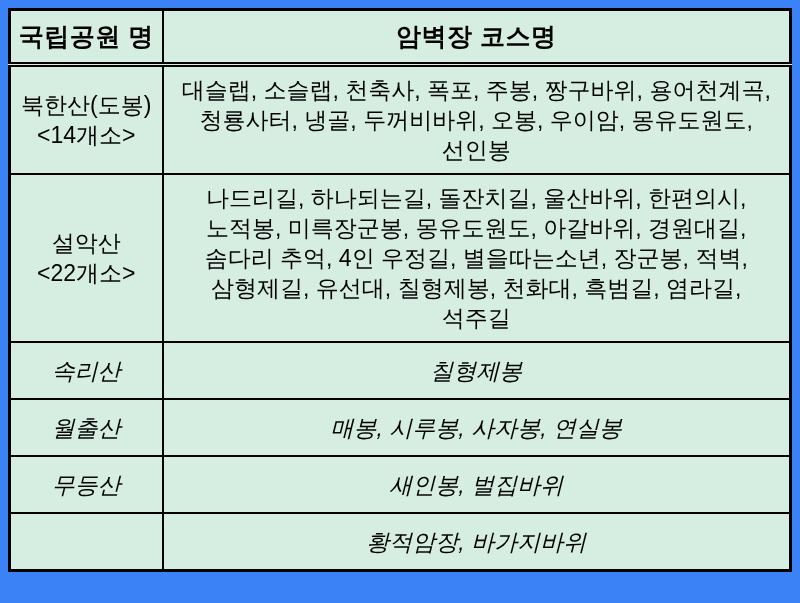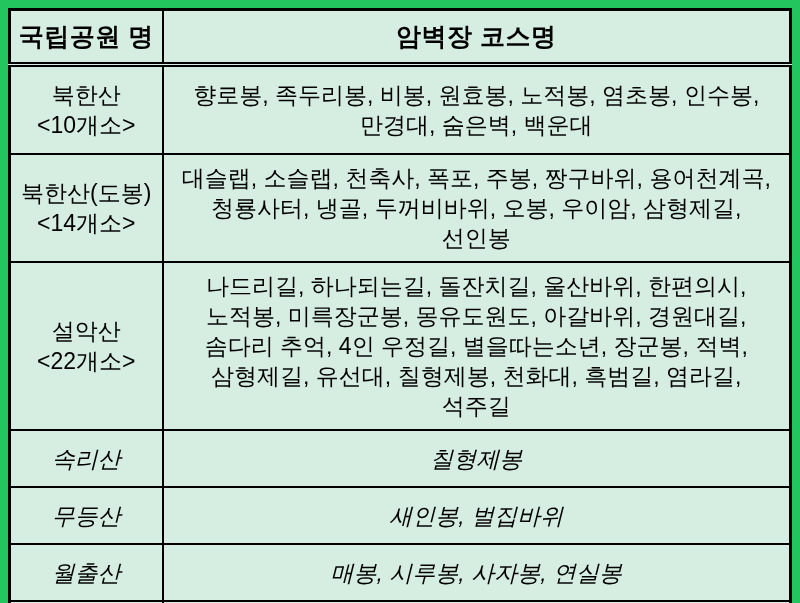--- a/index.html
+++ b/index.html
@@ -7,21 +7,21 @@
     padding: 0;
     background: #ffffff;
     font-family: "Liberation Sans", sans-serif;
     color: #000;
   }
   .page {
     width: 800px;
     height: 603px;
     box-sizing: border-box;
     padding: 8px;
-    background: #22c55e;
+    background: #3b82f6;
   }
   table.park-table {
     border-collapse: collapse;
     width: 784px;
     table-layout: fixed;
     background: #d6ede1;
     border: 3px solid #000;
   }
   .park-table th,
   .park-table td {
@@ -61,56 +61,49 @@
     </colgroup>
     <thead>
       <tr>
         <th>국립공원 명</th>
         <th>암벽장 코스명</th>
       </tr>
     </thead>
     <tbody>
       <tr class="h2">
         <td class="park-cell">
-          <div class="park-name">북한산</div>
-          <div class="park-count">&lt;10개소&gt;</div>
-        </td>
-        <td>향로봉, 족두리봉, 비봉, 원효봉, 노적봉, 염초봉, 인수봉, 만경대, 숨은벽, 백운대</td>
-      </tr>
-      <tr class="h2">
-        <td class="park-cell">
           <div class="park-name">북한산(도봉)</div>
           <div class="park-count">&lt;14개소&gt;</div>
         </td>
-        <td>대슬랩, 소슬랩, 천축사, 폭포, 주봉, 짱구바위, 용어천계곡, 청룡사터, 냉골, 두꺼비바위, 오봉, 우이암, 삼형제길, 선인봉</td>
+        <td>대슬랩, 소슬랩, 천축사, 폭포, 주봉, 짱구바위, 용어천계곡, 청룡사터, 냉골, 두꺼비바위, 오봉, 우이암, 몽유도원도, 선인봉</td>
       </tr>
       <tr class="h4">
         <td class="park-cell">
           <div class="park-name">설악산</div>
           <div class="park-count">&lt;22개소&gt;</div>
         </td>
         <td>나드리길, 하나되는길, 돌잔치길, 울산바위, 한편의시, 노적봉, 미륵장군봉, 몽유도원도, 아갈바위, 경원대길, 솜다리 추억, 4인 우정길, 별을따는소년, 장군봉, 적벽, 삼형제길, 유선대, 칠형제봉, 천화대, 흑범길, 염라길, 석주길</td>
       </tr>
       <tr class="h1">
         <td class="park-cell">
           <div class="park-name">속리산</div>
         </td>
         <td>칠형제봉</td>
       </tr>
       <tr class="h1">
         <td class="park-cell">
+          <div class="park-name">월출산</div>
+        </td>
+        <td>매봉, 시루봉, 사자봉, 연실봉</td>
+      </tr>
+      <tr class="h1">
+        <td class="park-cell">
           <div class="park-name">무등산</div>
         </td>
         <td>새인봉, 벌집바위</td>
-      </tr>
-      <tr class="h1">
-        <td class="park-cell">
-          <div class="park-name">월출산</div>
-        </td>
-        <td>매봉, 시루봉, 사자봉, 연실봉</td>
       </tr>
       <tr class="h1">
         <td class="park-cell">
           
         </td>
         <td>황적암장, 바가지바위</td>
       </tr>
     </tbody>
   </table>
 </div>

